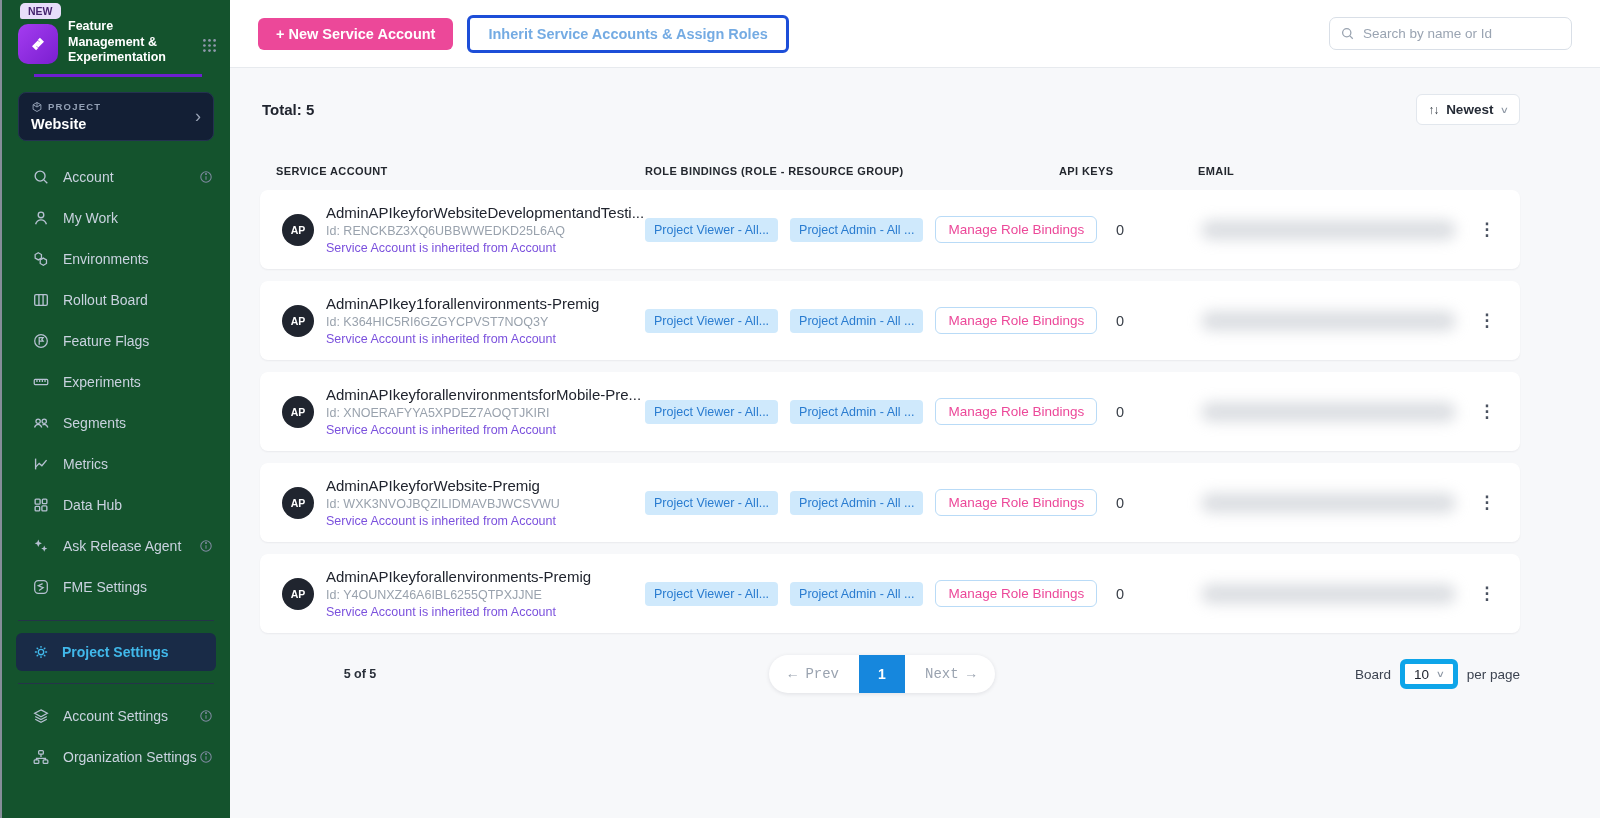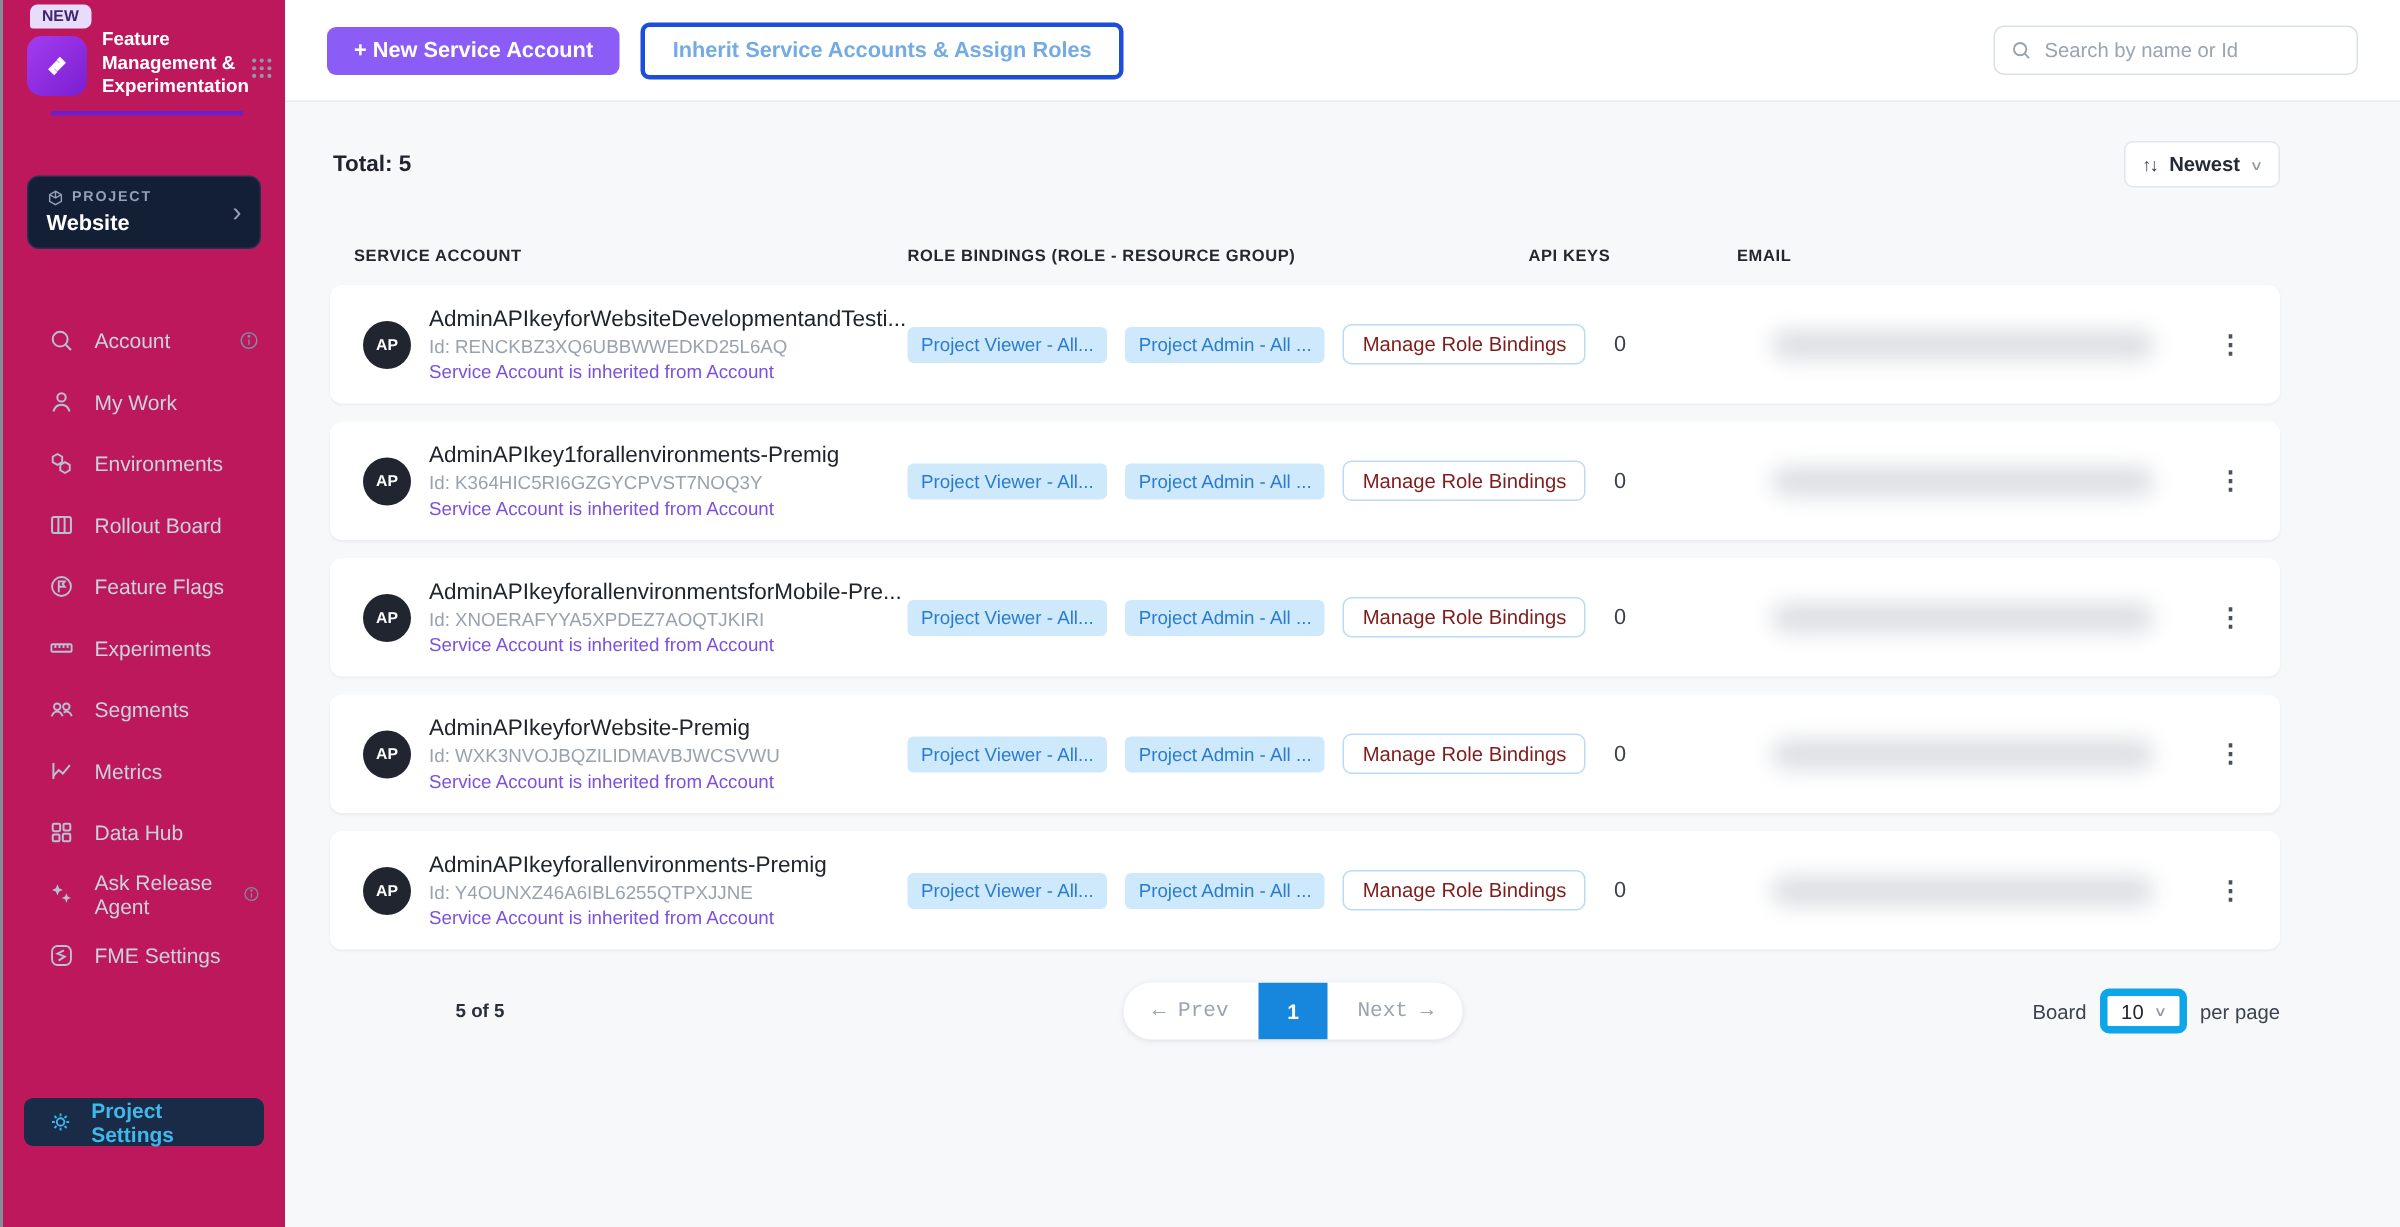--- a/index.html
+++ b/index.html
@@ -3,21 +3,21 @@
 <meta charset="utf-8">
 <style>
   * { box-sizing: border-box; margin: 0; padding: 0; }
   html,body { width:1600px; height:818px; overflow:hidden; }
   body { font-family:"Liberation Sans", sans-serif; display:flex; background:#f7f8fa; }
 
   
   .win-edge { width:2px; background:#868d99; flex-shrink:0; }
 
   
-  .sidebar { width:188px; background:#be185d; flex-shrink:0; display:flex; flex-direction:column; color:#c9d2df;gap:25px; }
+  .sidebar { width:228px; background:#14532d; flex-shrink:0; display:flex; flex-direction:column; color:#c9d2df; }
   .side-header { position:relative; padding:4px 12px 0 16px; }
   .new-badge { position:absolute; top:3px; left:18px; background:#e7ddfa; color:#45246e; font-size:10.5px; font-weight:bold; padding:2px 8px; border-radius:5px 5px 5px 2px; z-index:2; }
   .logo-row { display:flex; align-items:flex-start; padding-top:15px; }
   .logo { width:40px; height:40px; border-radius:10px; background:linear-gradient(135deg,#a43cf0,#7a1fd0); display:flex; align-items:center; justify-content:center; margin-top:5px; flex-shrink:0; }
   .app-title { color:#fff; font-weight:bold; font-size:12.5px; line-height:15.5px; width:123px; margin-left:10px; }
   .grid-icon { margin-left:auto; margin-top:18px; color:#8f99ac; }
   .purple-rule { height:3px; background:#6d1fd0; margin:8px 16px 0 16px; }
 
   .project-card { margin:15px 16px 0; background:#131f35; border:1px solid #243250; border-radius:8px; padding:8px 12px; display:flex; align-items:center; cursor:pointer; }
   .proj-label-row { display:flex; align-items:center; gap:5px; color:#93a0b5; }
@@ -31,21 +31,21 @@
   .info-dot { margin-left:auto; color:#7f8aa0; width:16px; height:16px; }
 
   .side-divider { height:1px; background:#253349; margin:12px 16px; }
 
   .active-item { margin:0 14px; background:#192b47; border-radius:6px; display:flex; align-items:center; height:38px; padding:0 16px; color:#41b8ea; font-size:14px; font-weight:bold; cursor:pointer; }
   .active-item .nicon { width:18px; height:18px; margin-right:12px; color:#41b8ea; }
 
   
   .main { flex:1; display:flex; flex-direction:column; background:#f7f8fa; min-width:0; }
   .topbar { height:68px; background:#fff; border-bottom:1px solid #e7eaee; display:flex; align-items:center; padding:0 28px; gap:14px; flex-shrink:0; }
-  .btn-primary { background:#8b5cf6; color:#fff; font-family:inherit; font-weight:bold; font-size:14.5px; padding:8px 18px; border-radius:6px; border:none; cursor:pointer; }
+  .btn-primary { background:#ec4899; color:#fff; font-family:inherit; font-weight:bold; font-size:14.5px; padding:8px 18px; border-radius:6px; border:none; cursor:pointer; }
   .btn-secondary { background:#fff; color:#74abe3; font-family:inherit; font-weight:bold; font-size:14.5px; padding:8px 18px; border-radius:6px; border:3px solid #1d4ed8; cursor:pointer; }
   .search-box { margin-left:auto; width:243px; height:33px; border:1px solid #d9dfe7; border-radius:7px; background:#fff; display:flex; align-items:center; padding:0 10px; gap:8px; }
   .search-box svg { color:#98a2af; flex-shrink:0; }
   .search-box input { border:none; outline:none; font-family:inherit; font-size:13.5px; color:#30363f; width:100%; background:transparent; }
   .search-box input::placeholder { color:#9aa4b2; }
 
   .content { flex:1; padding:0 80px 0 30px; }
   .total-row { display:flex; align-items:center; margin-top:26px; }
   .total-text { font-size:15px; font-weight:bold; color:#20242e; padding-left:2px; }
   .sort-ctl { margin-left:auto; height:31px; background:#fff; border:1px solid #e2e7ed; border-radius:6px; display:flex; align-items:center; gap:8px; padding:0 11px; cursor:pointer; }
@@ -57,21 +57,21 @@
   .th-account { width:369px; } .th-roles { width:414px; } .th-keys { width:139px; } .th-email { flex:1; }
 
   .card { background:#fff; border-radius:8px; height:79px; display:flex; align-items:center; padding:0 22px; margin-bottom:12px; box-shadow:0 1px 2px rgba(16,24,40,.06); }
   .cell-account { width:363px; display:flex; align-items:center; gap:12px; }
   .avatar { width:32px; height:32px; border-radius:50%; background:#20252f; color:#fff; font-size:10.5px; font-weight:bold; display:flex; align-items:center; justify-content:center; flex-shrink:0; }
   .acct-name { font-size:15px; color:#20242e; white-space:nowrap; }
   .acct-id { font-size:12.5px; color:#99a2ad; margin-top:3px; white-space:nowrap; }
   .acct-inherit { font-size:12.5px; color:#7b51dd; margin-top:3px; white-space:nowrap; }
   .cell-roles { width:440px; display:flex; align-items:center; gap:12px; }
   .badge { background:#cfe9fc; color:#2a7cd0; font-size:12.5px; padding:5px 9px; border-radius:4px; white-space:nowrap; cursor:default; }
-  .manage-btn { background:#fff; border:1px solid #b9dbf7; color:#7f1d1d; font-family:inherit; font-size:13.5px; padding:5px 12px; border-radius:6px; white-space:nowrap; cursor:pointer; }
+  .manage-btn { background:#fff; border:1px solid #b9dbf7; color:#ec4899; font-family:inherit; font-size:13.5px; padding:5px 12px; border-radius:6px; white-space:nowrap; cursor:pointer; }
   .cell-keys { width:95px; padding-left:31px; font-size:14.5px; color:#3a4049; }
   .cell-email { flex:1; display:flex; justify-content:center; align-items:center; }
   .blur-blob { width:255px; height:20px; background:#b9bec6; border-radius:10px; filter:blur(7px); opacity:.5; }
   .kebab { width:22px; text-align:center; font-size:17px; font-weight:bold; color:#4a5260; cursor:pointer; line-height:1; }
 
   .pagination-row { display:flex; align-items:center; margin-top:22px; }
   .page-count { font-size:12.5px; font-weight:bold; color:#2a303a; padding-left:16px; width:184px;text-align:center; }
   .pager { margin:0 auto; background:#fff; border-radius:19px; box-shadow:0 1px 4px rgba(16,24,40,.10); display:flex; align-items:center; height:38px; overflow:hidden; }
   .pager-prev,.pager-next { color:#9aa3b0; font-size:14px; padding:0 20px; background:none; border:none; font-family:Liberation Mono, monospace; cursor:pointer; }
   .pager-page { background:#1687dd; color:#fff; width:46px; height:38px; display:flex; align-items:center; justify-content:center; font-size:14px; font-weight:bold; cursor:pointer; }

